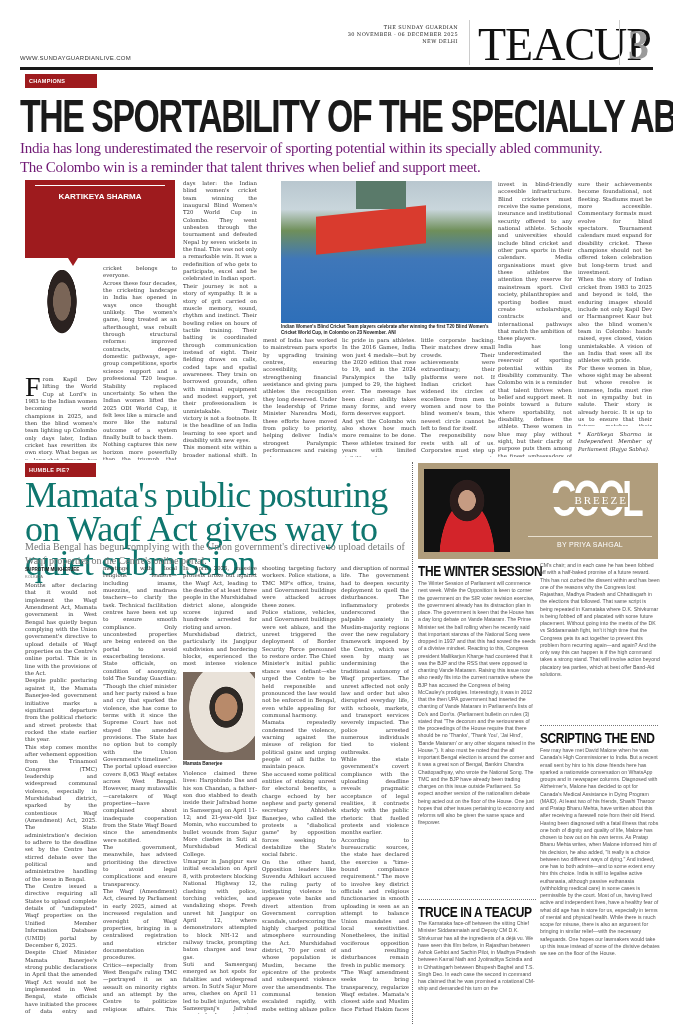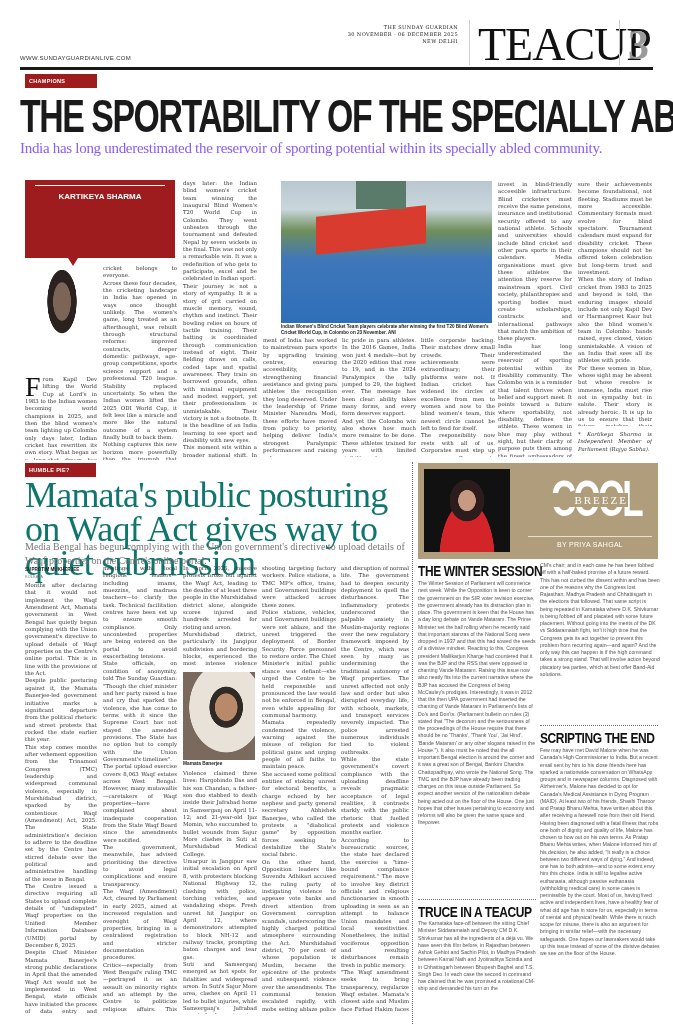--- a/index.html
+++ b/index.html
@@ -6,21 +6,21 @@
 body{width:673px;height:1024px;background:#fff;overflow:hidden;font-family:"DejaVu Serif",serif;color:#222;position:relative}
 .abs{position:absolute}
 .site{left:20px;top:55px;font:6px "Liberation Sans",sans-serif;color:#333;letter-spacing:.3px}
 .dateline{left:330px;top:24px;width:128px;text-align:right;font:5px "DejaVu Serif",serif;letter-spacing:.4px;line-height:7px;color:#222}
 .vsep{top:20px;width:1px;height:45px;background:#ccc}
 .nation{left:478px;top:22px;font:46px "Liberation Serif",serif;color:#111;letter-spacing:-1px;line-height:46px}
 .pgnum{left:628px;top:22px;font:bold 42px "Liberation Serif",serif;color:#9a9a9a;line-height:46px}
 .rule{left:20px;top:67px;width:633px;height:3px;background:#1a1a1a}
 .kicker{background:#9e1b1e;color:#fff;font:bold 5.5px "Liberation Sans",sans-serif;letter-spacing:.3px;padding:4px 4px;height:14px}
 .hl1{left:20px;top:92px;width:640px;font:bold 47px "Liberation Sans",sans-serif;letter-spacing:-2px;transform:scaleX(.72);transform-origin:left;white-space:nowrap;color:#1a1a1a;line-height:48px}
-.dek1{left:20px;top:139px;width:640px;font:15px "Liberation Serif",serif;color:#8b5cf6;line-height:19px;letter-spacing:-.3px}
+.dek1{left:20px;top:139px;width:640px;font:15px "Liberation Serif",serif;color:#701a75;line-height:19px;letter-spacing:-.3px}
 .op-box{left:25px;top:180px;width:150px;height:78px;background:#9e1b1e;color:#fff;text-align:center}
 .op-box .op{font:23px "Liberation Serif",serif;padding-top:14px;letter-spacing:0}
 .op-box hr{border:none;border-top:1px solid #fff;width:130px;margin:5px auto 6px}
 .op-box .au{font:bold 8px "Liberation Sans",sans-serif}
 .op-tail{left:68px;top:258px;width:0;height:0;border-left:5px solid transparent;border-right:5px solid transparent;border-top:8px solid #9e1b1e}
 .portrait{left:28px;top:270px;width:68px;height:105px;background:radial-gradient(ellipse at 50% 30%,#7a6557 0 18%,#2b2220 19% 30%,#fff 31%),linear-gradient(#fff,#fff)}
 .col{font:5.4px "DejaVu Serif",serif;line-height:7.35px;color:#333;text-align:justify;overflow:hidden}
 .photo1{left:281px;top:181px;width:211px;height:142px;background:linear-gradient(180deg,#b9c7cf 0,#c9d6dc 20%,#6f8f5a 35%,#3f77b9 55%,#2e6fb9 100%);overflow:hidden}
 .flag{position:absolute;left:35px;top:30px;width:110px;height:38px;background:#d93b2e;transform:skewY(-6deg)}
 .cap1{left:281px;top:324px;width:211px;font:bold 4.6px "Liberation Sans",sans-serif;line-height:6px;color:#222}
@@ -54,20 +54,21 @@
 <div class="abs vsep" style="left:469px"></div>
 <div class="abs nation">TEACUP</div>
 <div class="abs vsep" style="left:619px"></div>
 <div class="abs pgnum">3</div>
 <div class="abs rule"></div>
 
 <div class="abs kicker" style="left:25px;top:74px;width:72px">CHAMPIONS</div>
 <div class="abs hl1">THE SPORTABILITY OF THE SPECIALLY ABLED</div>
 <div class="abs dek1">
   <div>India has long underestimated the reservoir of sporting potential within its specially abled community.</div>
+  <div>The Colombo win is a reminder that talent thrives when belief and support meet.</div>
 </div>
 
 <div class="abs op-box">
   <hr>
   <div class="au">KARTIKEYA SHARMA</div>
 </div>
 <div class="abs op-tail"></div>
 <div class="abs portrait"></div>
 
 <div class="abs col" style="left:25px;top:376px;width:72px;height:84px">

